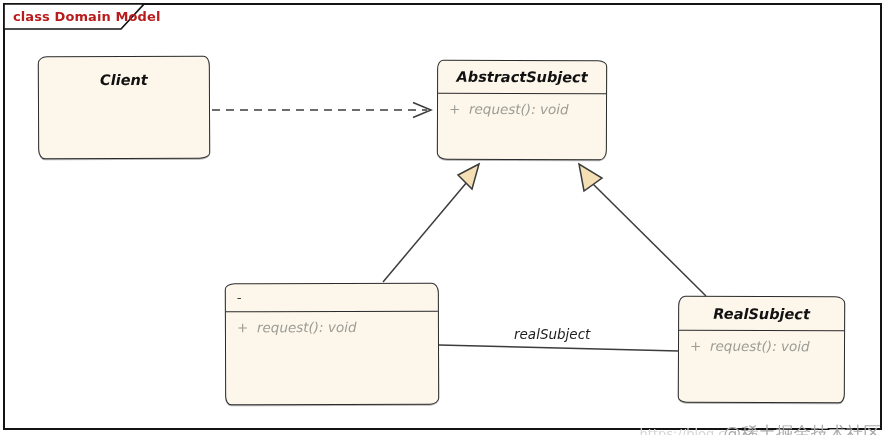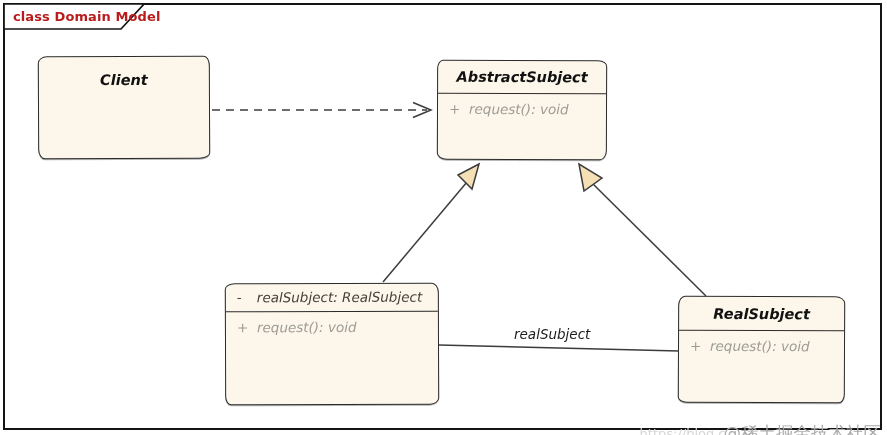--- a/index.html
+++ b/index.html
@@ -122,21 +122,20 @@
   <div class="uml-title sep" style="height:32px;">AbstractSubject</div>
   <div class="member-row method-row">
     <span class="vis">+</span>
     <span>request(): void</span>
   </div>
 </div>
 
 <div class="uml-class r3" style="left:225px;top:283px;width:214px;height:122px;">
   <div class="member-row attr-row sep">
     <span class="vis">-</span>
-    <span>realSubject: RealSubject</span>
   </div>
   <div class="member-row method-row">
     <span class="vis">+</span>
     <span>request(): void</span>
   </div>
 </div>
 
 <div class="uml-class r4" style="left:678px;top:296px;width:167px;height:107px;">
   <div class="uml-title sep" style="height:33px;">RealSubject</div>
   <div class="member-row method-row">

